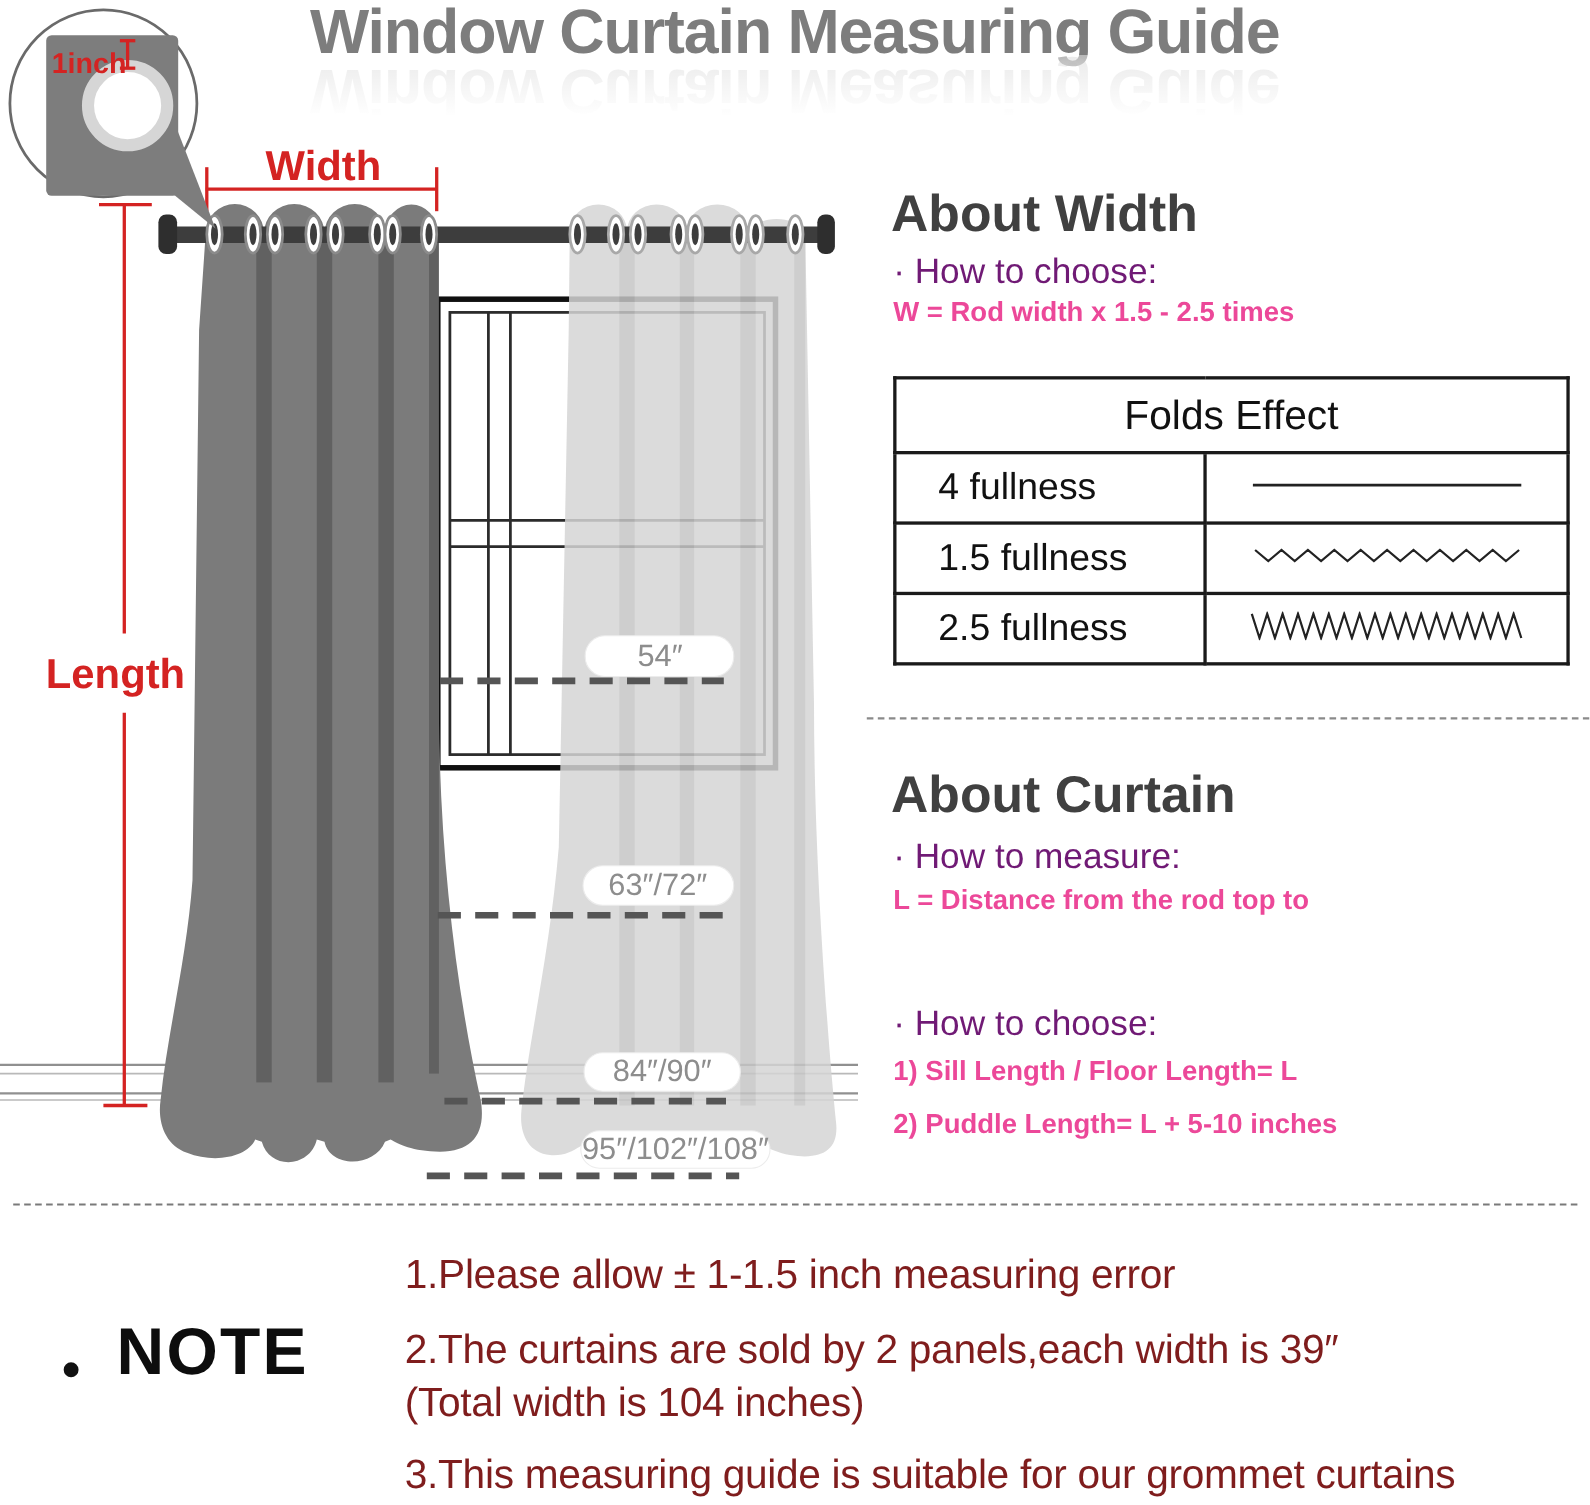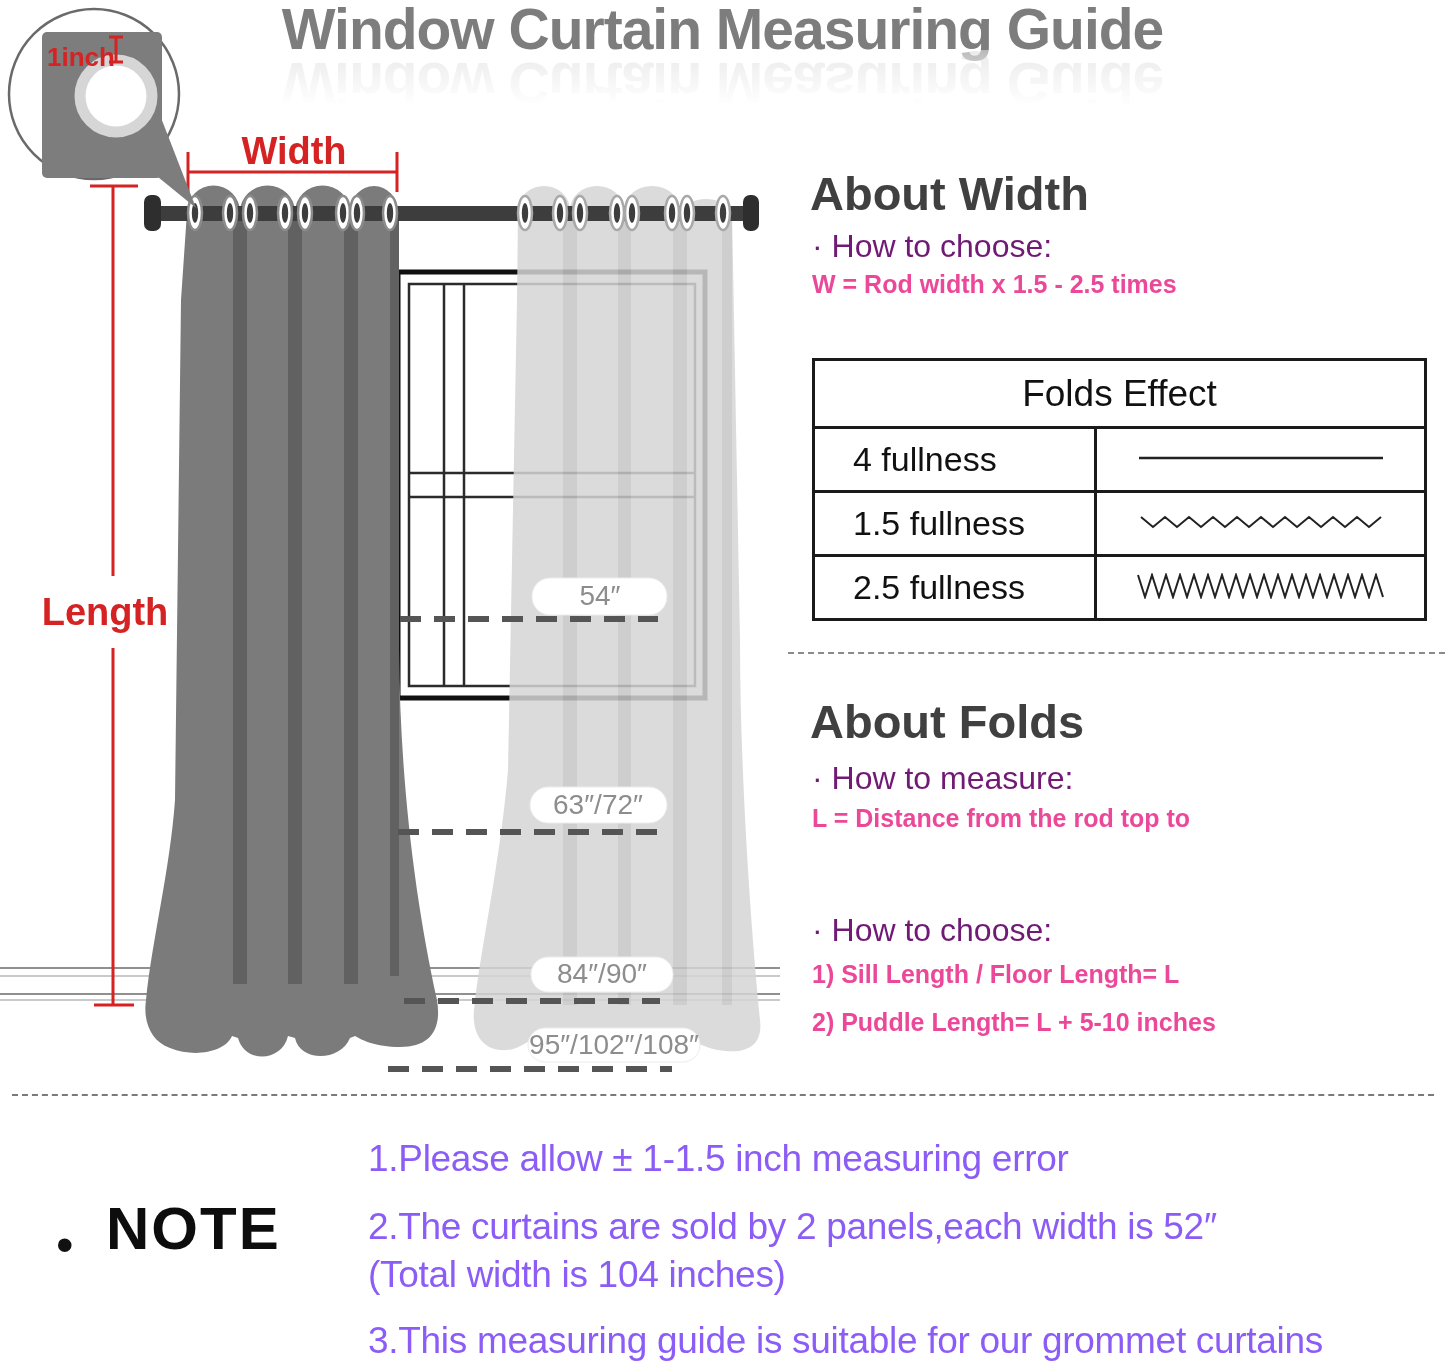--- a/index.html
+++ b/index.html
@@ -17,33 +17,33 @@
 
   
   .illustration { top:0; left:0; z-index:3; }
 
   
   .h2 { font-size:47px; font-weight:bold; color:#404040; z-index:4; }
   .body-line { font-size:32px; color:#701a75; z-index:4; }
   .formula { font-size:25px; font-weight:bold; color:#ec4899; z-index:4; }
 
   
-  .folds-table { top:358px; left:812px; z-index:4; border-collapse:collapse; table-layout:fixed; }
+  .folds-table { top:342px; left:812px; z-index:4; border-collapse:collapse; table-layout:fixed; }
   .folds-table td { border:3px solid #1a1a1a; }
   .folds-head { height:68px; text-align:center; font-size:37px; color:#111; }
   .folds-label { width:282px; height:64px; padding-left:38px; font-size:34px; color:#111; }
   .folds-visual { width:330px; height:64px; text-align:center; vertical-align:middle; }
 
   .dash-right { top:652px; left:788px; width:657px; border-top:2px dashed #8a8a8a; z-index:4; }
   .dash-bottom { top:1094px; left:12px; width:1422px; border-top:2px dashed #7a7a7a; z-index:4; }
 
   
   .note-bullet { top:1216px; left:56px; font-size:50px; color:#111; z-index:4; }
   .note-heading { top:1194px; left:106px; font-size:60px; font-weight:bold; letter-spacing:2px; color:#0d0d0d; z-index:4;text-align:center; }
-  .note-item { left:368px; font-size:37px; color:#8b5cf6; letter-spacing:-0.3px; z-index:4; }
+  .note-item { left:368px; font-size:37px; color:#7f1d1d; letter-spacing:-0.3px; z-index:4; }
   .note-item-0 { top:1138px; }
   .note-item-1 { top:1206px; }
   .note-item-2 { top:1254px; }
   .note-item-3 { top:1320px; }
 </style>
 </head>
 <body>
 
 <div class="page">
 
@@ -228,29 +228,29 @@
           <svg width="254" height="26" viewBox="0 0 254 26">
             <polyline fill="none" stroke="#222" stroke-width="2" points="4,2 11,24 18,2 25,24 32,2 39,24 46,2 53,24 60,2 67,24 74,2 81,24 88,2 95,24 102,2 109,24 116,2 123,24 130,2 137,24 144,2 151,24 158,2 165,24 172,2 179,24 186,2 193,24 200,2 207,24 214,2 221,24 228,2 235,24 242,2 249,24"></polyline>
           </svg>
         </td>
       </tr>
     </tbody>
   </table>
 
   <div class="abs dash-right"></div>
 
-  <div class="abs h2" style="top:694px; left:810px;">About Folds</div>
+  <div class="abs h2" style="top:694px; left:810px;">About Curtain</div>
   <div class="abs body-line" style="top:760px; left:812px;">· How to measure:</div>
   <div class="abs formula" style="top:804px; left:812px;">L = Distance from the rod top to</div>
   <div class="abs body-line" style="top:912px; left:812px;">· How to choose:</div>
   <div class="abs formula" style="top:960px; left:812px;">1)  Sill Length / Floor Length= L</div>
   <div class="abs formula" style="top:1008px; left:812px;">2)  Puddle Length= L + 5-10 inches</div>
 
   <div class="abs dash-bottom"></div>
 
   <div class="abs note-bullet">•</div>
   <div class="abs note-heading">NOTE</div>
   <div class="abs note-item note-item-0">1.Please allow ± 1-1.5 inch measuring error</div>
-  <div class="abs note-item note-item-1">2.The curtains are sold by 2 panels,each width is 52″</div>
+  <div class="abs note-item note-item-1">2.The curtains are sold by 2 panels,each width is 39″</div>
   <div class="abs note-item note-item-2">(Total width is 104 inches)</div>
   <div class="abs note-item note-item-3">3.This measuring guide is suitable for our grommet curtains</div>
 
 </div>
 
 </body></html>

